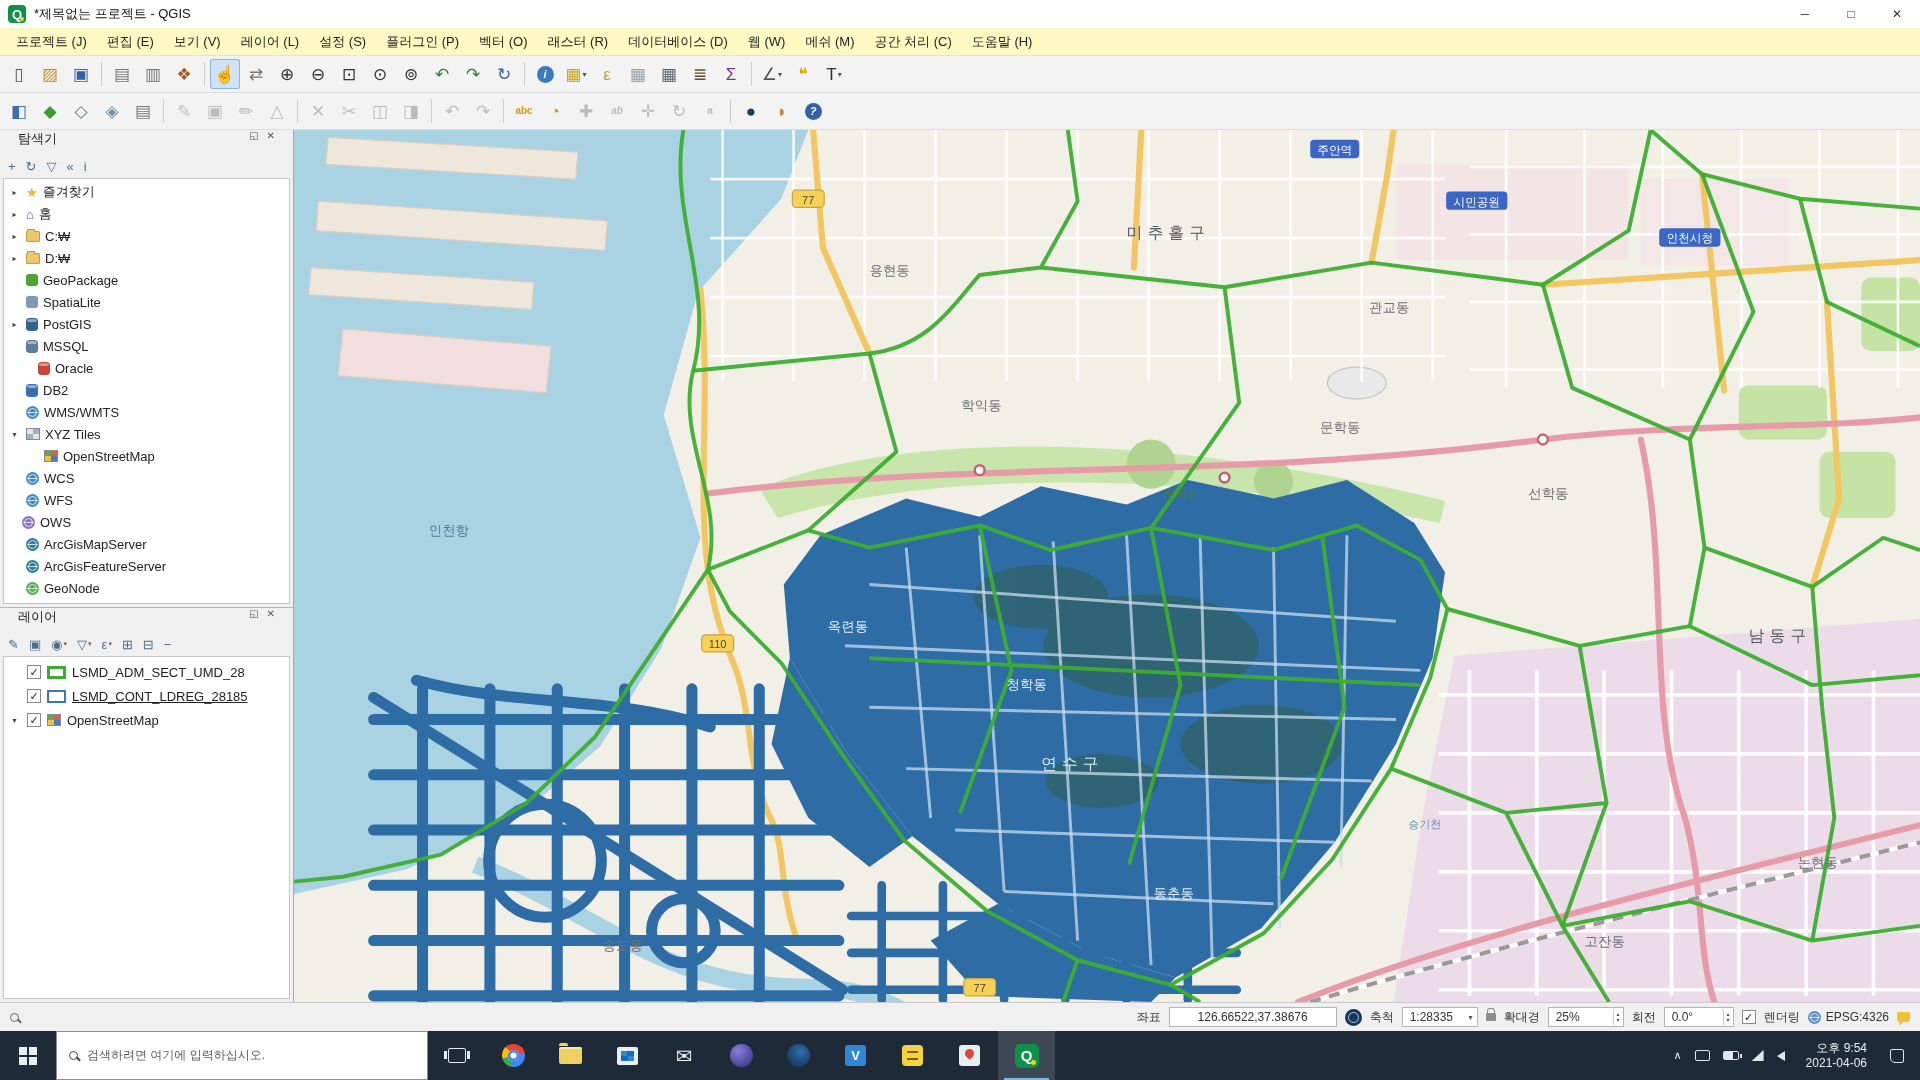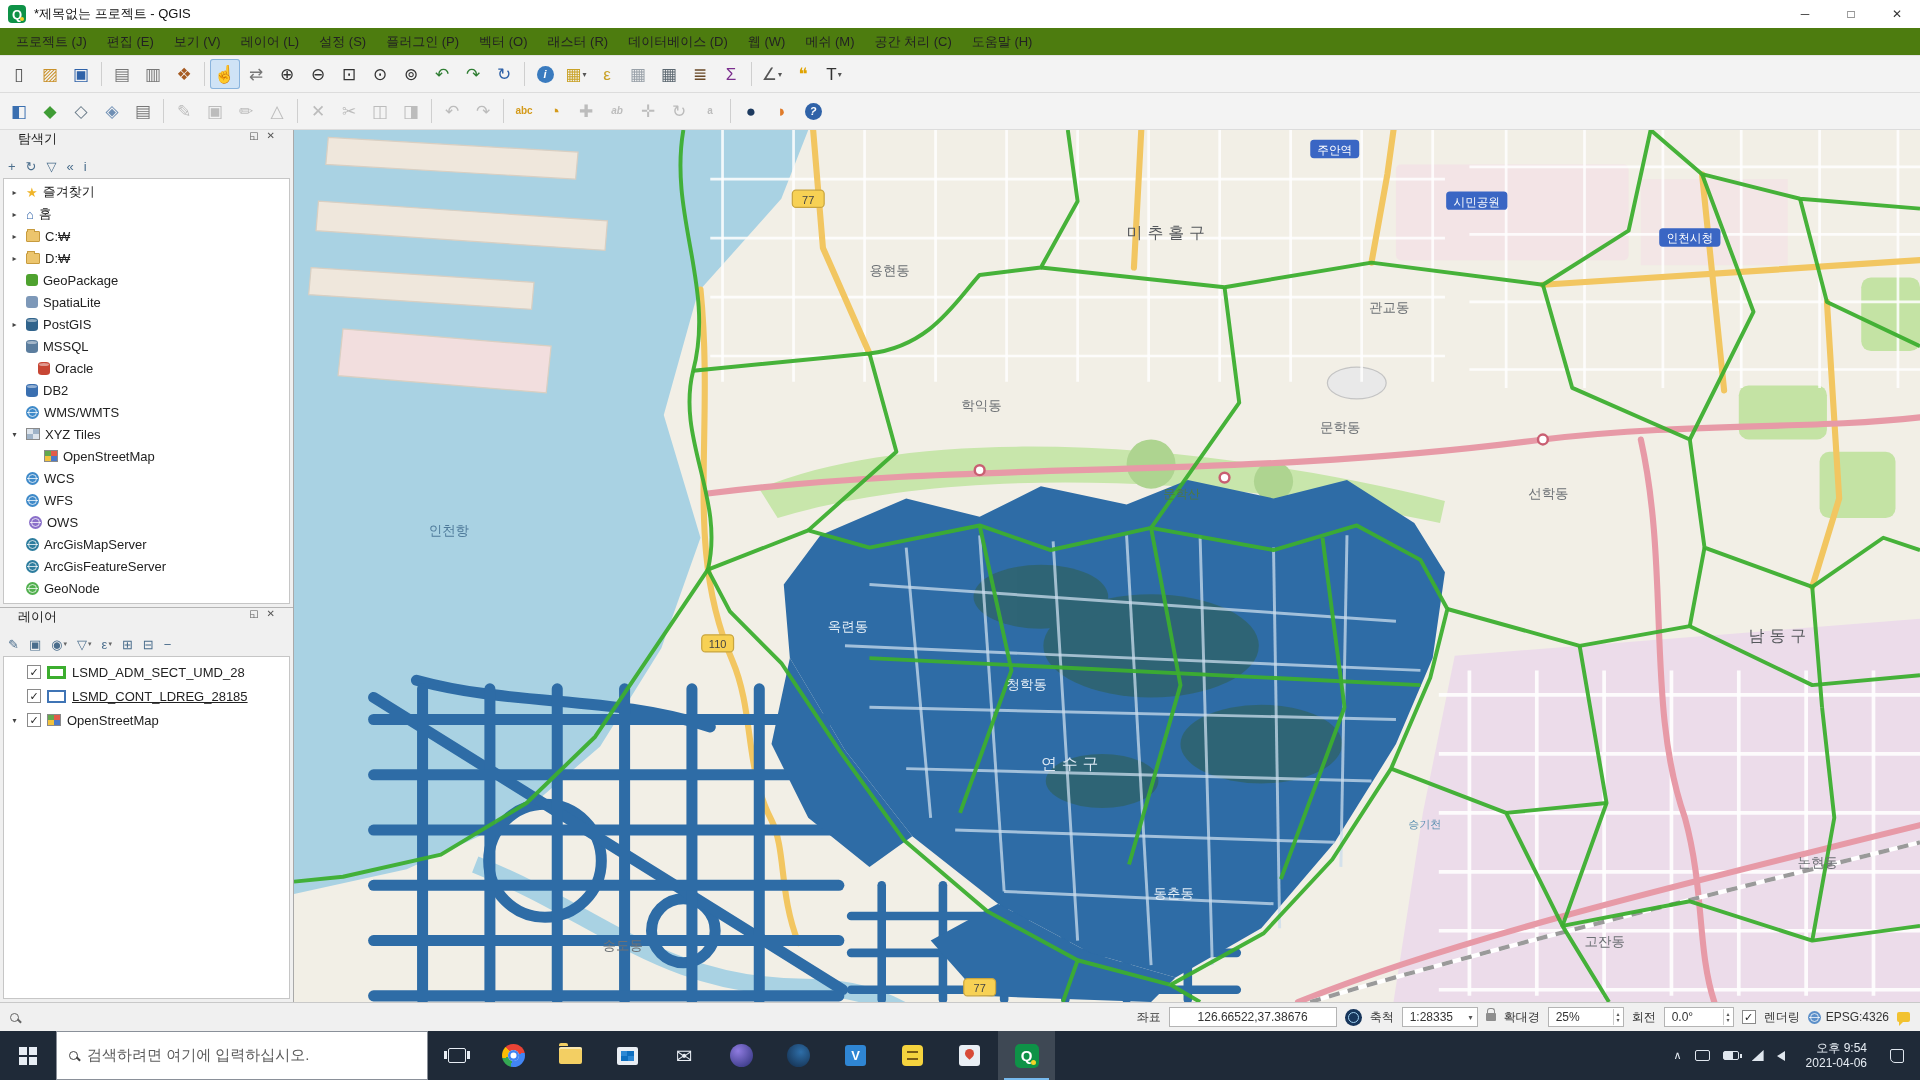--- a/index.html
+++ b/index.html
@@ -8,21 +8,21 @@
 
   
   .titlebar{height:28px;background:#ffffff;display:flex;align-items:center;padding-left:8px;flex:0 0 auto}
   .qgis-logo{width:18px;height:18px;border-radius:4px;background:#0e9247;color:#fff;font-weight:bold;font-size:13px;display:flex;align-items:center;justify-content:center;position:relative}
   .qgis-logo::after{content:"";position:absolute;right:2px;bottom:2px;width:4px;height:4px;border-radius:50%;background:#f5d327}
   .title-text{margin-left:8px;font-size:13px;color:#111}
   .win-controls{margin-left:auto;display:flex;height:100%}
   .win-btn{width:46px;height:100%;display:flex;align-items:center;justify-content:center;font-size:12px;color:#333}
 
   
-  .menubar{height:28px;background:#4d7c0f;border-bottom:1px solid #e3e3e3;display:flex;align-items:center;padding:0 6px;flex:0 0 auto}
+  .menubar{height:28px;background:#fef9c3;border-bottom:1px solid #e3e3e3;display:flex;align-items:center;padding:0 6px;flex:0 0 auto}
   .menu-item{padding:4px 10px;font-size:13px;white-space:nowrap}
 
   
   .toolbar{height:37px;background:#f3f3f3;border-bottom:1px solid #dcdcdc;display:flex;align-items:center;padding:0 4px;gap:1px;overflow:hidden;flex:0 0 auto}
   .tb-btn{border:none;background:transparent;width:30px;height:30px;display:flex;align-items:center;justify-content:center;border-radius:3px;flex:0 0 auto}
   .tb-btn.active{background:var(--sel,#cfe3f6);box-shadow:inset 0 0 0 1px #8ab4dd}
   .tb-glyph{font-size:17px;line-height:1}
   .tb-glyph.small{font-size:10px;font-weight:bold}
   .tb-glyph.circled{width:17px;height:17px;border-radius:50%;font-size:11px;font-style:italic;font-weight:bold;display:flex;align-items:center;justify-content:center}
   .tb-caret{font-size:8px;color:#555;margin-left:1px}
@@ -100,21 +100,21 @@
   .crs{display:flex;align-items:center;gap:5px}
 
   
   .taskbar{height:49px;background:var(--tb,#1f2a38);display:flex;align-items:stretch;color:#e7edf4;flex:0 0 auto}
   .tb-start{width:56px;display:flex;align-items:center;justify-content:center}
   .win-logo{display:grid;grid-template-columns:8px 8px;grid-template-rows:8px 8px;gap:2px}
   .win-logo span{background:#e7edf4}
   .tb-search{width:372px;background:#ffffff;color:#555;display:flex;align-items:center;gap:9px;padding:0 12px;border:1px solid #8a9099}
   .tb-search .lens{border-color:#444}
   .tb-search .lens::after{background:#444}
-  .tb-search-text{font-size:15px;color:#5a5a5a;white-space:nowrap}
+  .tb-search-text{font-size:12px;color:#5a5a5a;white-space:nowrap}
   .tb-app{width:57px;display:flex;align-items:center;justify-content:center;position:relative}
   .tb-app.active{background:rgba(255,255,255,.14)}
   .tb-app.active::after{content:"";position:absolute;left:6px;right:6px;bottom:0;height:2px;background:#76b9ed}
   .ic-task-view{width:18px;height:15px;border:1.7px solid #e7edf4;border-radius:2px;position:relative}
   .ic-task-view::before{content:"";position:absolute;left:-5px;top:2px;width:3px;height:8px;background:#e7edf4}
   .ic-task-view::after{content:"";position:absolute;right:-5px;top:2px;width:3px;height:8px;background:#e7edf4}
   .ic-chrome{width:23px;height:23px;border-radius:50%;background:conic-gradient(from -45deg,#ea4335 0 120deg,#4285f4 0 240deg,#34a853 0 300deg,#fbbc05 0);position:relative}
   .ic-chrome::after{content:"";position:absolute;inset:6px;background:#fff;border-radius:50%;box-shadow:inset 0 0 0 2.5px #4285f4}
   .ic-file-explorer{width:23px;height:17px;background:#f3cf63;border-radius:2px;position:relative;box-shadow:inset 0 2px rgba(255,255,255,.5)}
   .ic-file-explorer::before{content:"";position:absolute;top:-4px;left:0;width:9px;height:3px;background:#f3cf63;border-radius:2px 2px 0 0}
@@ -428,21 +428,21 @@
             <div class="tree-row" style="padding-left: 4px;">
               <span class="expander"></span>
               <span class="ic-globe" style="background: rgb(63, 138, 201);"></span>
               <span>WCS</span>
             </div>
             <div class="tree-row" style="padding-left: 4px;">
               <span class="expander"></span>
               <span class="ic-globe" style="background: rgb(63, 138, 201);"></span>
               <span>WFS</span>
             </div>
-            <div class="tree-row" style="padding-left: 7px;">
+            <div class="tree-row" style="padding-left: 0;">
               <span class="expander"></span>
               <span class="ic-globe" style="background: rgb(138, 111, 201);"></span>
               <span>OWS</span>
             </div>
             <div class="tree-row" style="padding-left: 4px;">
               <span class="expander"></span>
               <span class="ic-globe" style="background: rgb(45, 125, 158);"></span>
               <span>ArcGisMapServer</span>
             </div>
             <div class="tree-row" style="padding-left: 4px;">

